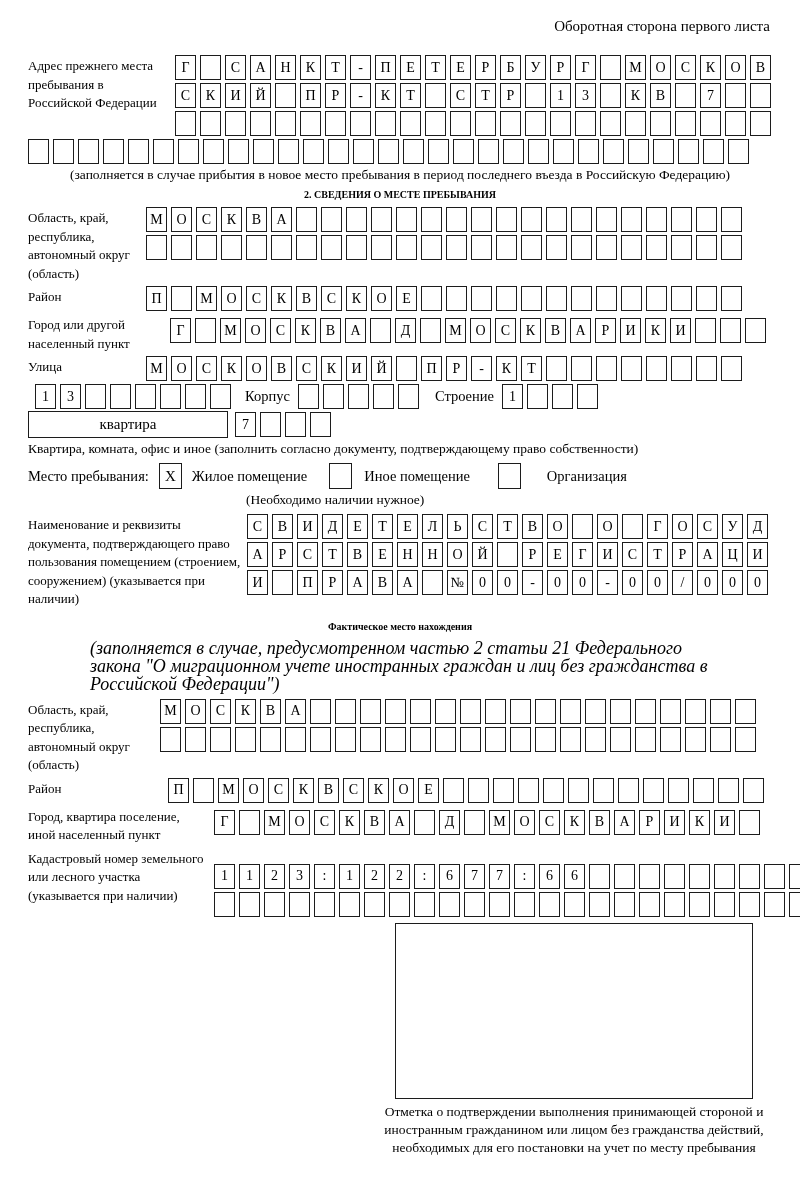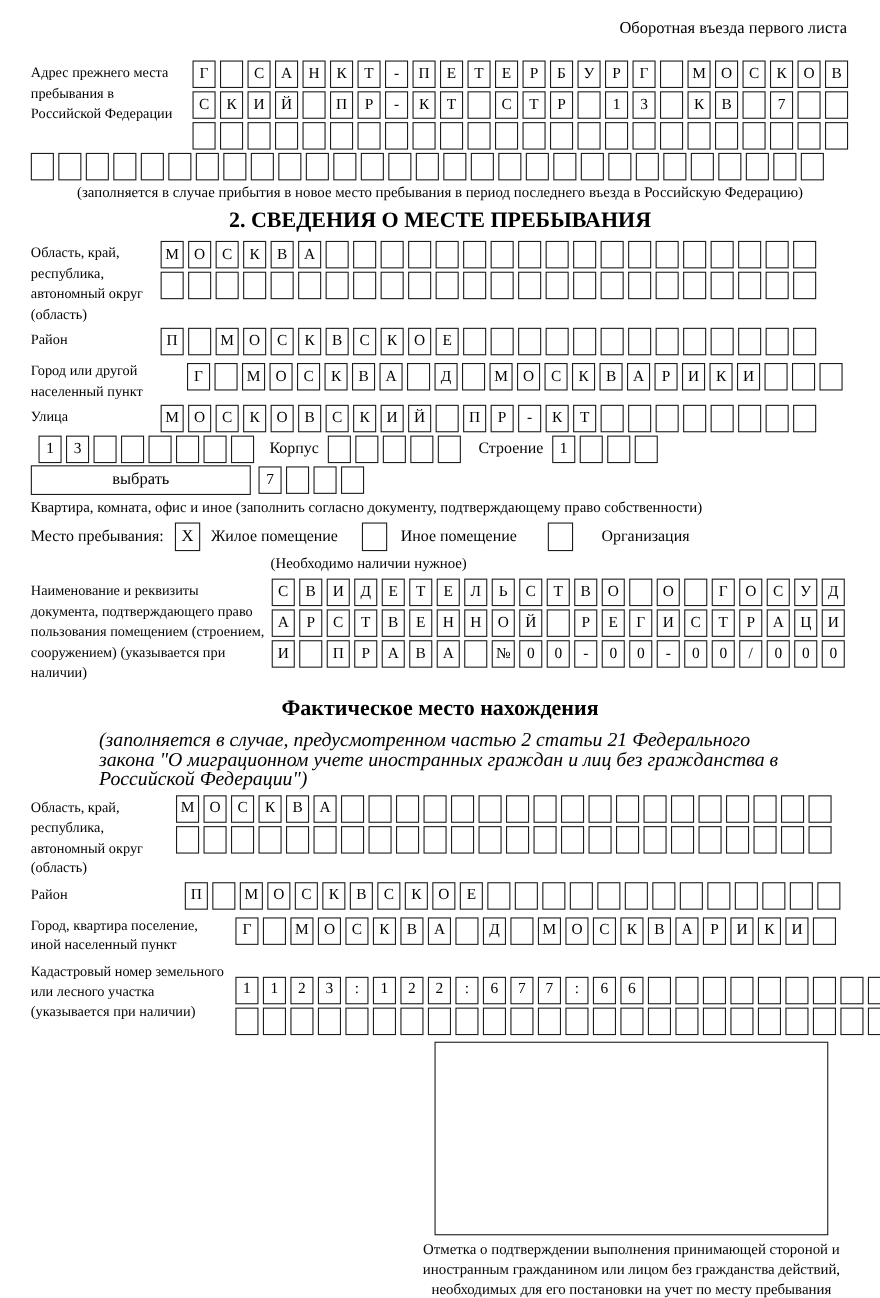--- a/index.html
+++ b/index.html
@@ -21,21 +21,21 @@
   .cell {
     width: 21px; height: 25px; flex: 0 0 auto;
     border: 1.5px solid #1c1c1c;
     display: flex; align-items: center; justify-content: center;
     font-size: 14px; line-height: 1;
   }
 
   .caption { font-size: 13.5px; line-height: 17px; margin: 2px 0 6px 0; }
   .caption.center { text-align: center; }
 
-  .sec-title { text-align: center; font-weight: bold; font-size: 20px; margin: 6px 0 7px 0; }
+  .sec-title { text-align: center; font-weight: bold; font-size: 10px; margin: 6px 0 7px 0; }
 
   .wide-box {
     border: 1.5px solid #1c1c1c; height: 27px;
     display: flex; align-items: center; justify-content: center;
     font-size: 15px; flex: 0 0 auto;
   }
   .inline-row { display: flex; align-items: center; margin-bottom: 2px; }
   .inline-lbl { font-size: 14.5px; flex: 0 0 auto; }
 
   .checkbox {
@@ -52,21 +52,21 @@
   .stamp-caption {
     width: 392px; margin-left: 350px; margin-top: 4px;
     text-align: center; font-size: 13.5px; line-height: 18px;
   }
 </style>
 </head>
 <body>
 
 <div class="page">
 
-  <div class="header-note">Оборотная въезда первого листа</div>
+  <div class="header-note">Оборотная сторона первого листа</div>
 
   <div class="field">
     <div class="lbl" style="width:147px">Адрес прежнего места пребывания в Российской Федерации</div>
     <div class="rowstack">
       <div class="cells">
           <div class="cell">Г</div>
           <div class="cell"></div>
           <div class="cell">С</div>
           <div class="cell">А</div>
           <div class="cell">Н</div>
@@ -349,21 +349,21 @@
     <div class="inline-lbl" style="margin:0 8px 0 16px">Строение</div>
     <div class="cells">
         <div class="cell">1</div>
         <div class="cell"></div>
         <div class="cell"></div>
         <div class="cell"></div>
       </div>
   </div>
 
   <div class="inline-row">
-    <div class="wide-box" style="width:200px">выбрать</div>
+    <div class="wide-box" style="width:200px">квартира</div>
     <div class="cells" style="margin-left:7px">
         <div class="cell">7</div>
         <div class="cell"></div>
         <div class="cell"></div>
         <div class="cell"></div>
       </div>
   </div>
   <div class="caption">Квартира, комната, офис и иное (заполнить согласно документу, подтверждающему право собственности)</div>
 
   <div class="inline-row">

